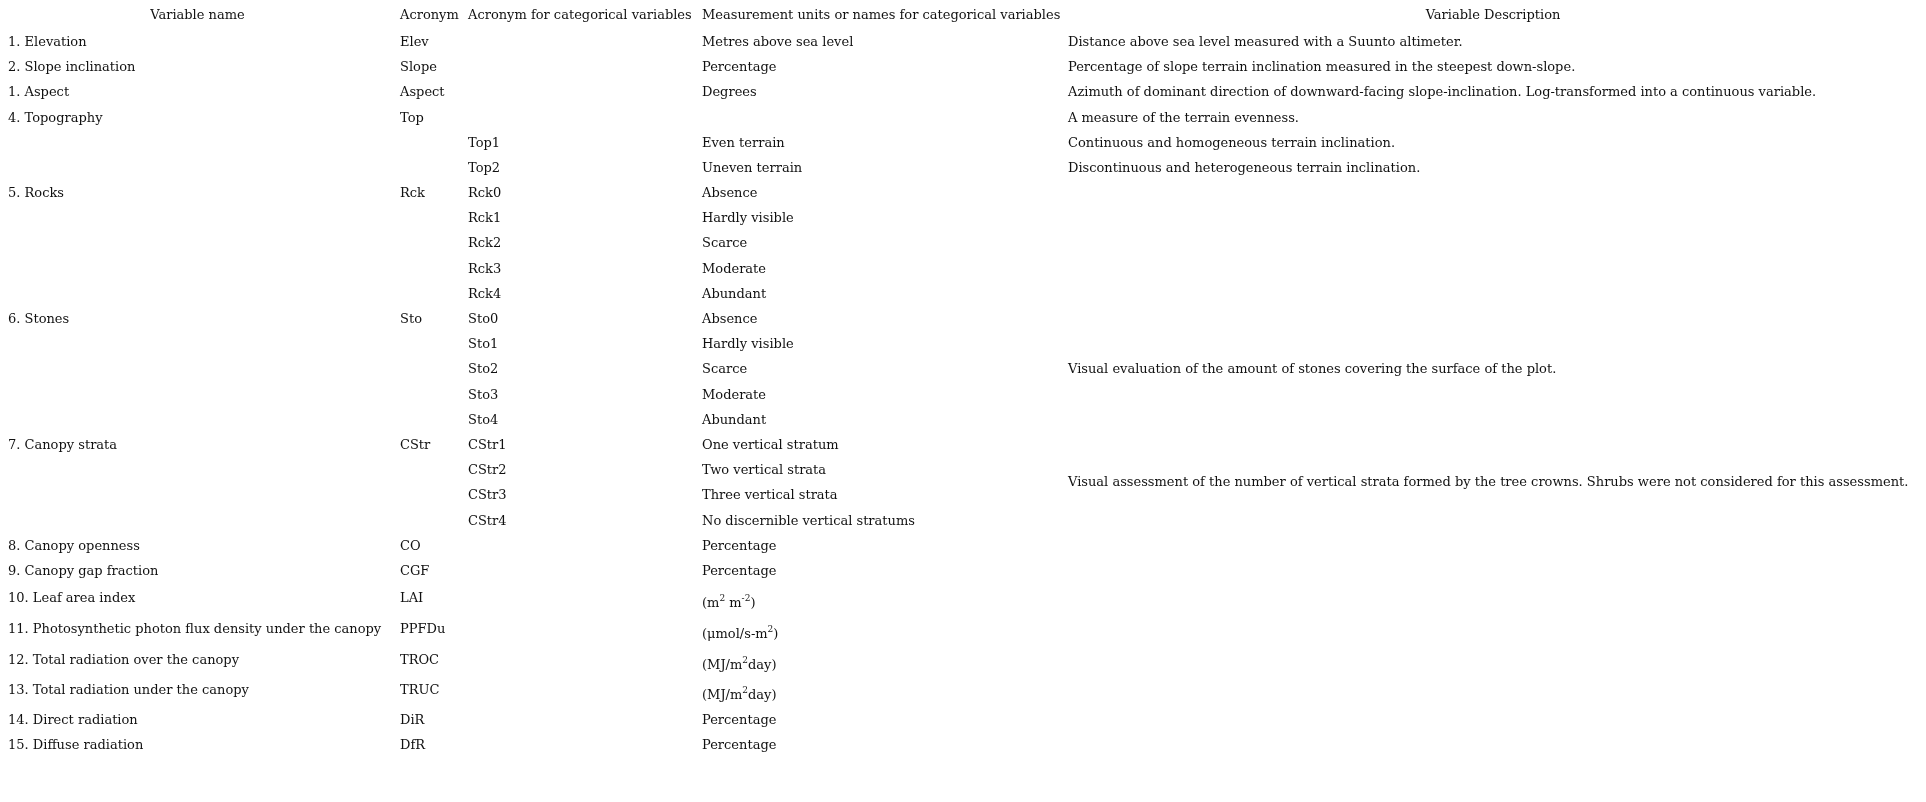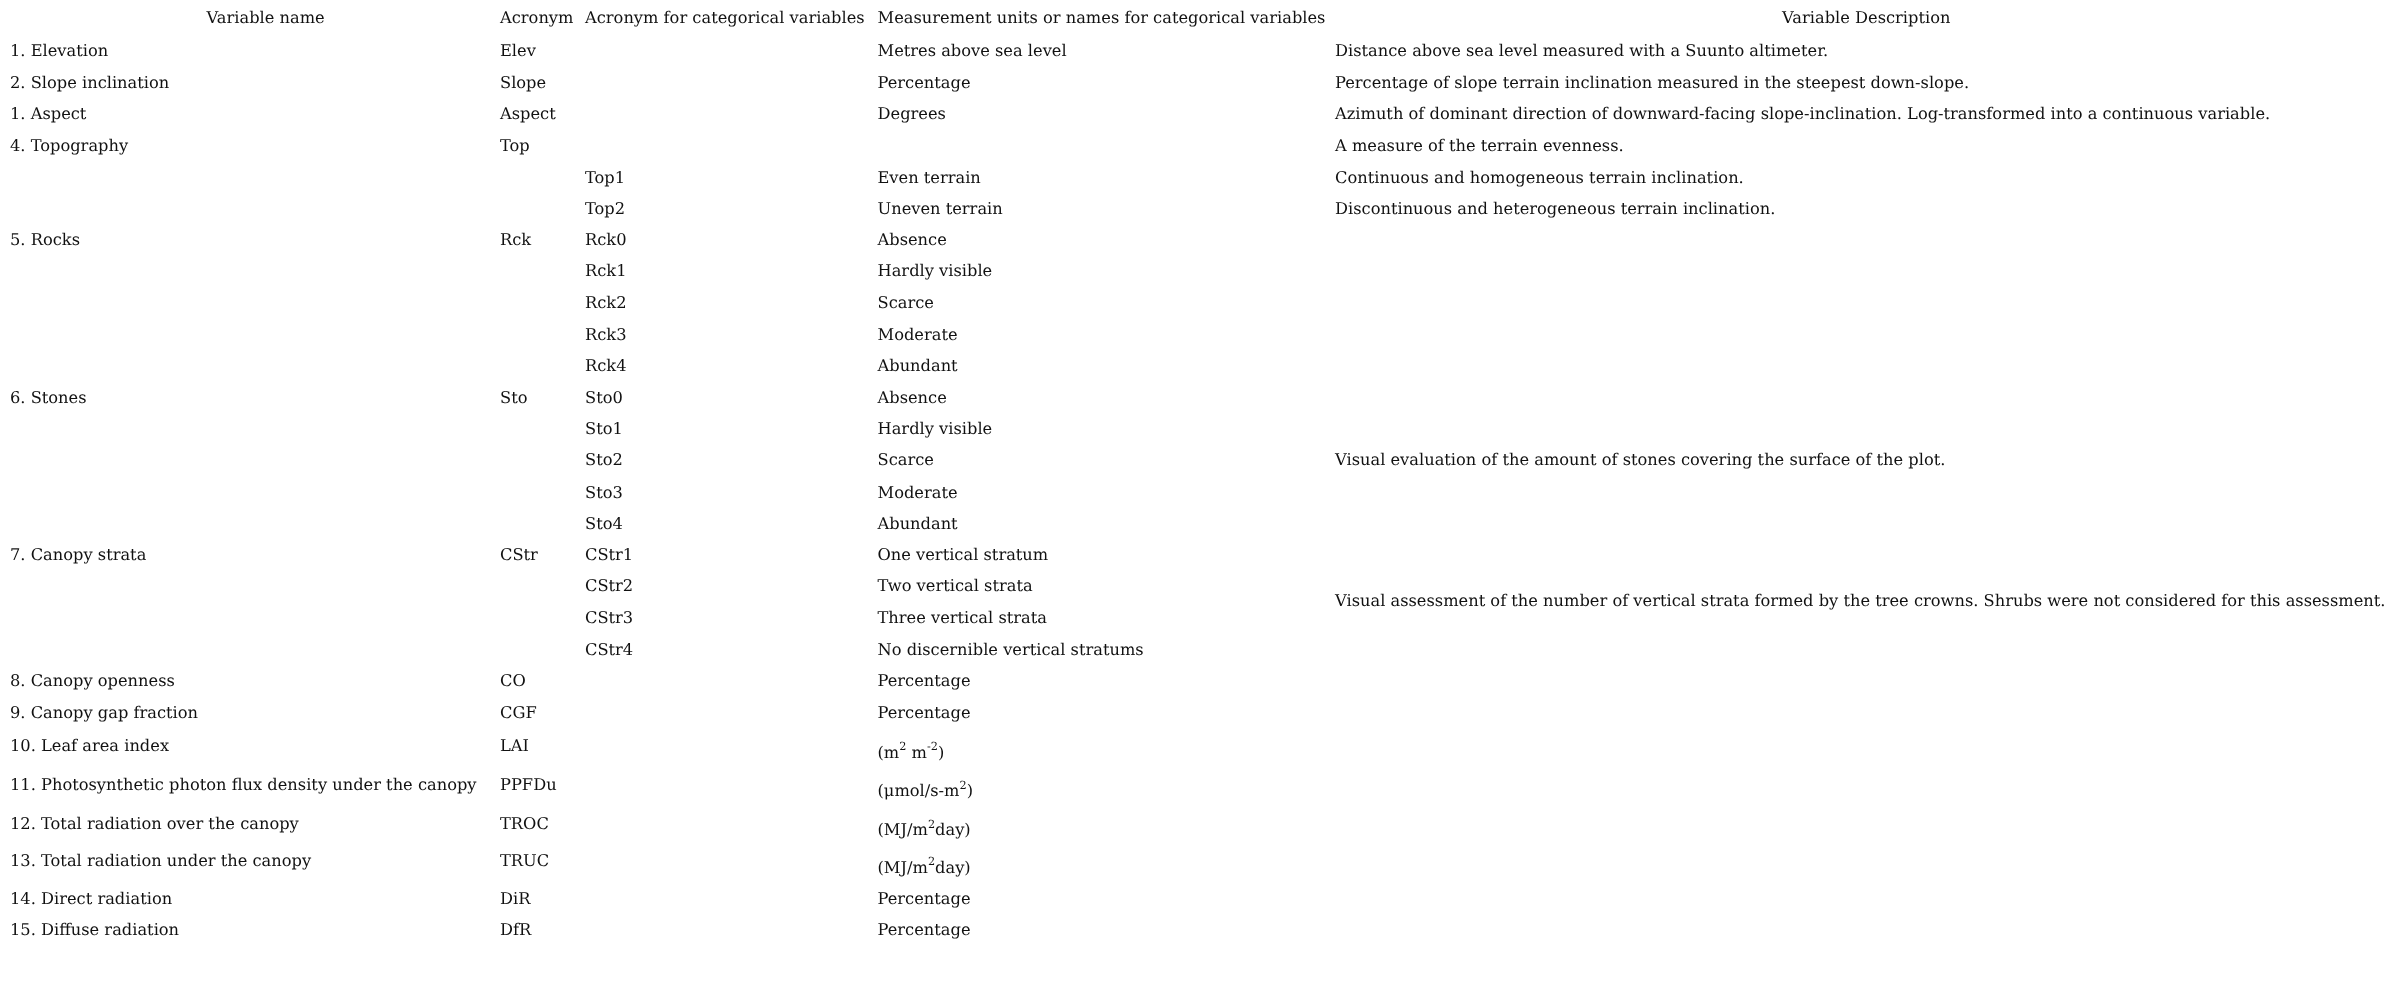--- a/index.html
+++ b/index.html
@@ -9,21 +9,21 @@
     font-size: 13px; color: #111111;
   }
   .tbl { position: absolute; left: 0; top: 0; width: 1926px; }
   .row { position: absolute; left: 0; width: 1926px; height: 25px; }
   .cell { position: absolute; top: 0; white-space: nowrap; line-height: 25px; }
   .c-name { left: 8px; }
   .c-acr { left: 400px; }
   .c-cat { left: 468px; }
   .c-unit { left: 702px; }
   .c-desc { left: 1068px; }
-  .h-name { left: 0; width: 395px; text-align: center; padding-left: 15px; }
+  .h-name { left: 0; width: 395px; text-align: center; }
   .h-desc { left: 1068px; width: 850px; text-align: center; }
   sup { font-size: 9px; vertical-align: 6px; line-height: 0; }
 </style>
 </head>
 <body>
 
 <div class="tbl">
 
   <div class="row" style="top:2px;">
     <span class="cell h-name">Variable name</span>

